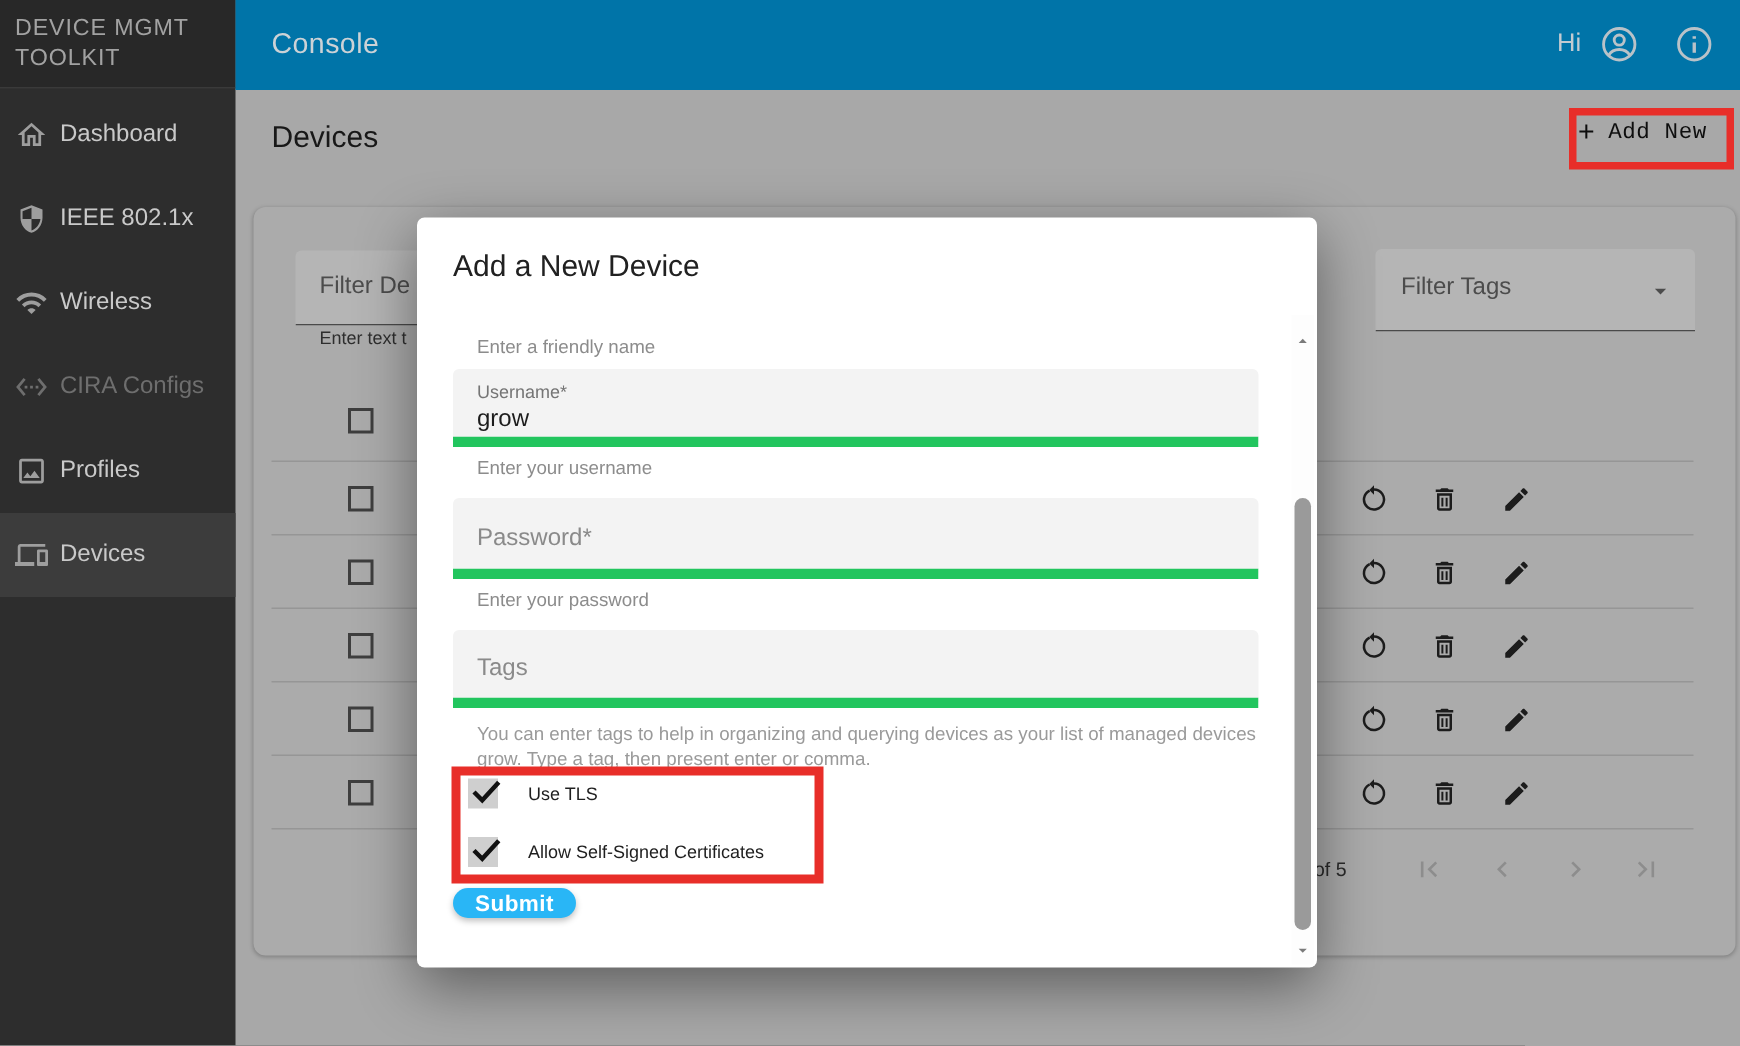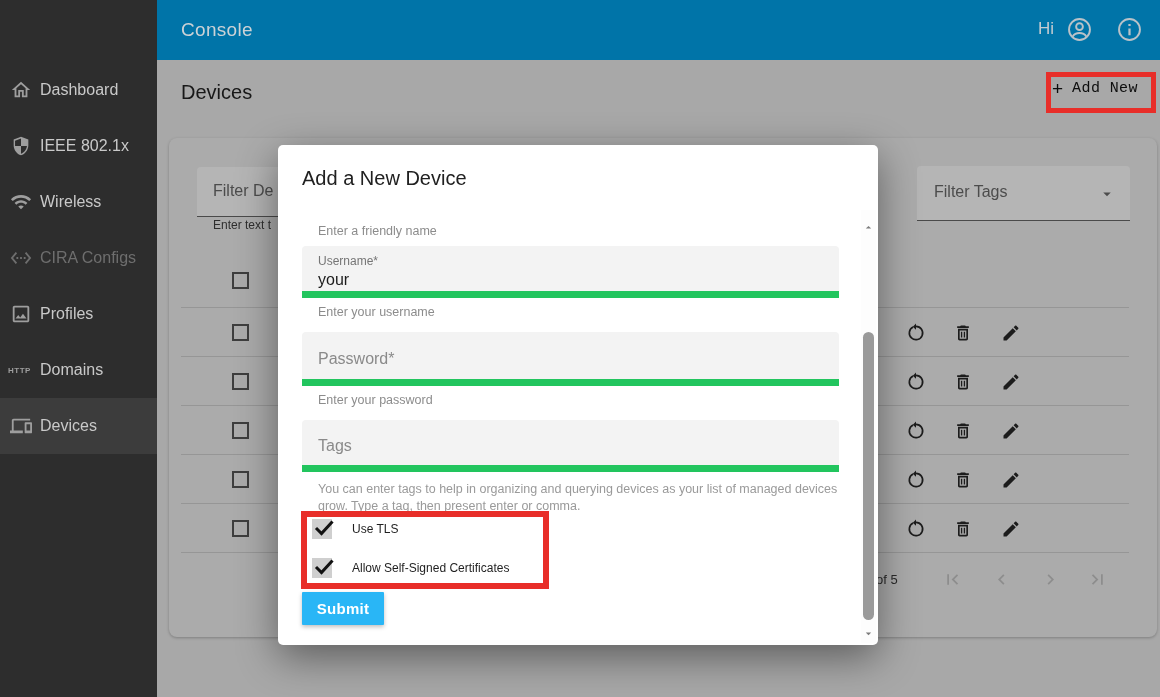--- a/index.html
+++ b/index.html
@@ -60,41 +60,45 @@
   .helper { position:absolute; left:40px; font-size:12.5px; color:#8c8c8c; }
   .mfield { position:absolute; left:24px; width:537px; background:#f3f3f3; border-bottom:7px solid #22c55e; border-radius:4px 4px 0 0; }
   .mfield .small-label { position:absolute; left:16px; top:8px; font-size:12px; color:#757575; }
   .mfield .value { position:absolute; left:16px; top:25px; font-size:16px; color:#1c1c1c; }
   .mfield .placeholder { position:absolute; left:16px; font-size:16px; color:#8a8a8a; }
   #tags-help { position:absolute; left:40px; top:336px; width:522px; font-size:12.5px; line-height:16.5px; color:#9a9a9a; }
   .mcheck-row { position:absolute; left:34px; display:flex; align-items:center; cursor:pointer; }
   .mcheck-box { position:relative; width:20px; height:20px; background:#cfcfcf; margin-right:20px; }
   .mcheck-box svg { position:absolute; left:-1px; top:-5px; width:26px; height:26px; overflow:visible; }
   .mcheck-label { font-size:12px; color:#1f1f1f; }
-  #submit-button { position:absolute; left:24px; top:447px; width:82px; height:33px; background:#29b6f6; border:none; border-radius:1px; color:#fff; font-size:15px; font-weight:bold; font-family:"Liberation Sans",sans-serif; letter-spacing:.3px; cursor:pointer; box-shadow:0 2px 4px rgba(0,0,0,.25); }
+  #submit-button { position:absolute; left:24px; top:447px; width:82px; height:20px; background:#29b6f6; border:none; border-radius:12px; color:#fff; font-size:15px; font-weight:bold; font-family:"Liberation Sans",sans-serif; letter-spacing:.3px; cursor:pointer; box-shadow:0 2px 4px rgba(0,0,0,.25); }
 
   
   #modal-scrollbar { position:absolute; right:2px; top:65px; width:15px; height:433px; background:#fdfdfd; }
   .scroll-arrow { position:absolute; left:1px; width:13px; height:13px; color:#7b7b7b; }
   .scroll-arrow svg { width:13px; height:13px; display:block; }
   #scroll-up { top:11px; }
   #scroll-down { bottom:3px; }
   #scroll-thumb { position:absolute; left:2px; top:122px; width:11px; height:288px; background:#9a9a9a; border-radius:6px; cursor:pointer; }
 
   
   .annotation { position:absolute; border:6px solid #e82e29; z-index:30; pointer-events:none; }
   #annotation-add-new { left:1046px; top:72px; width:110px; height:41px; border-width:5px; }
   #annotation-tls { left:301px; top:511px; width:248px; height:78px; }
 </style>
 </head>
 <body>
 
 <div id="screen">
 
   <nav id="sidebar">
+    <div id="sidebar-header">
+      <div class="ttl">DEVICE MGMT</div>
+      <div class="ttl">TOOLKIT</div>
+    </div>
     <div id="sidebar-items">
         <div class="side-item">
           <span class="side-icon">
             <svg viewBox="0 0 24 24" fill="currentColor">
               <path d="M12 5.69l5 4.5V18h-2v-6H9v6H7v-7.81l5-4.5M12 3L2 12h3v8h6v-6h2v6h6v-8h3L12 3z"></path>
             </svg>
           </span>
           <span class="side-label">Dashboard</span>
         </div>
         <div class="side-item">
@@ -121,24 +125,20 @@
           </span>
           <span class="side-label">CIRA Configs</span>
         </div>
         <div class="side-item">
           <span class="side-icon">
             <svg viewBox="0 0 24 24" fill="currentColor">
               <path d="M19 5v14H5V5h14m0-2H5c-1.1 0-2 .9-2 2v14c0 1.1.9 2 2 2h14c1.1 0 2-.9 2-2V5c0-1.1-.9-2-2-2zm-4.86 8.86l-3 3.87L9 13.14 6 17h12l-3.86-5.14z"></path>
             </svg>
           </span>
           <span class="side-label">Profiles</span>
-        </div>
-        <div class="side-item">
-          <span class="side-icon http">HTTP</span>
-          <span class="side-label">Domains</span>
         </div>
         <div class="side-item active">
           <span class="side-icon">
             <svg viewBox="0 0 24 24" fill="currentColor">
               <path d="M4 6h18V4H4c-1.1 0-2 .9-2 2v11H0v3h14v-3H4V6zm19 2h-6c-.55 0-1 .45-1 1v10c0 .55.45 1 1 1h6c.55 0 1-.45 1-1V9c0-.55-.45-1-1-1zm-1 9h-4v-7h4v7z"></path>
             </svg>
           </span>
           <span class="side-label">Devices</span>
         </div>
       </div>
@@ -306,21 +306,21 @@
       </div>
   </section>
 
   <div id="modal">
     <h2 id="modal-title">Add a New Device</h2>
 
     <div class="helper" style="top:79px">Enter a friendly name</div>
 
     <div class="mfield" style="top:101px;height:52px">
       <span class="small-label">Username*</span>
-      <span class="value">your</span>
+      <span class="value">grow</span>
     </div>
     <div class="helper" style="top:160px">Enter your username</div>
 
     <div class="mfield" style="top:187px;height:54px">
       <span class="placeholder" style="top:18px">Password*</span>
     </div>
     <div class="helper" style="top:248px">Enter your password</div>
 
     <div class="mfield" style="top:275px;height:52px">
       <span class="placeholder" style="top:17px">Tags</span>

